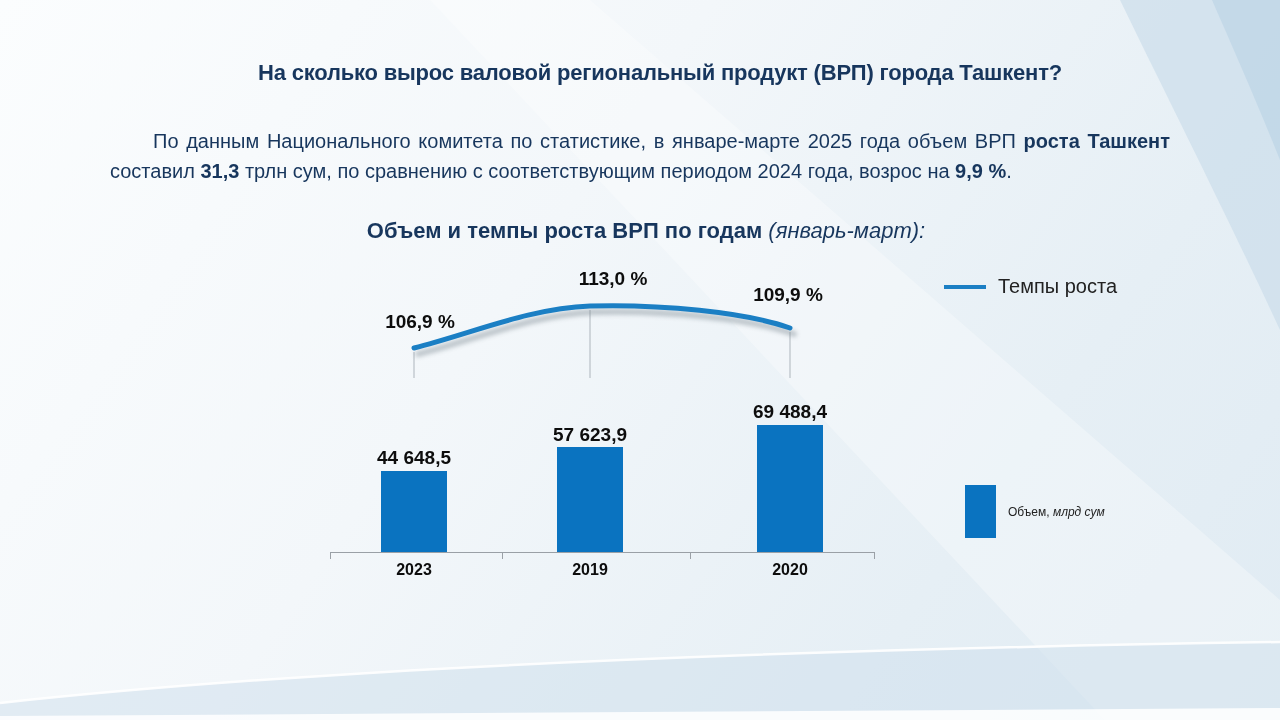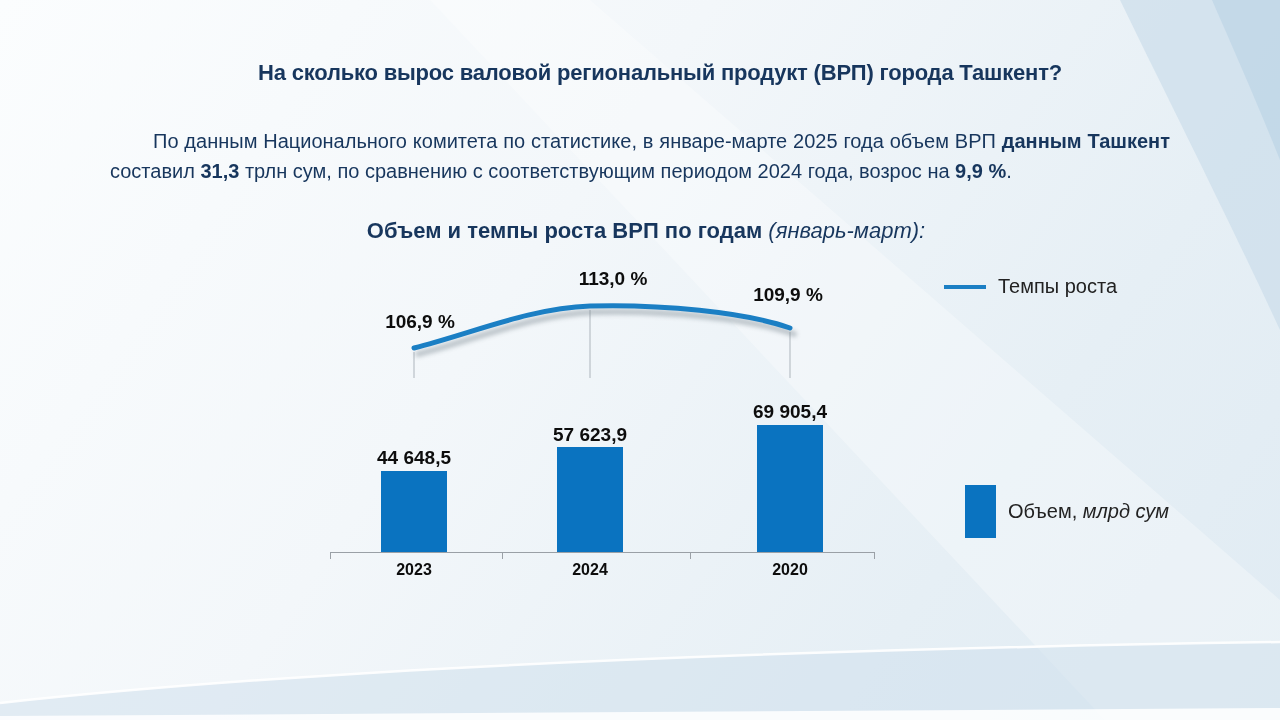--- a/index.html
+++ b/index.html
@@ -58,41 +58,41 @@
   .year{position:absolute;width:120px;text-align:center;top:561px;
         font-size:16px;font-weight:700;color:#0d0d0d;}
   .y1{left:354px;} .y2{left:530px;} .y3{left:730px;}
 
   .legend-rate{position:absolute;left:944px;top:275px;display:flex;align-items:center;}
   .swatch-line{display:inline-block;width:42px;height:4px;background:#1b7fc4;margin-right:12px;}
   .legend-rate-text{font-size:20px;color:#222;}
 
   .legend-volume{position:absolute;left:965px;top:485px;display:flex;align-items:center;}
   .swatch-rect{display:inline-block;width:31px;height:53px;background:#0a73c0;margin-right:12px;}
-  .legend-volume-text{font-size:20px;color:#222;}
+  .legend-volume-text{font-size:12px;color:#222;}
   .it{font-style:italic;}
 </style>
 </head>
 <body>
 
 <div class="slide">
 
   <svg class="bg" viewBox="0 0 1280 720" aria-hidden="true">
     <path d="M430,0 L590,0 L1280,600 L1280,720 L1105,720 Z" fill="#ffffff" opacity="0.30"></path>
     <path d="M1120,0 L1280,0 L1280,330 C1222,205 1166,95 1120,0 Z" fill="#c9dcea" opacity="0.65"></path>
     <path d="M1212,0 L1280,0 L1280,160 C1256,100 1233,48 1212,0 Z" fill="#b9d2e4" opacity="0.6"></path>
     <path d="M0,703 C320,668 760,650 1280,642 L1280,720 L0,720 Z" fill="#cfe0ed" opacity="0.55"></path>
     <path d="M0,703 C320,668 760,650 1280,642" stroke="#ffffff" stroke-width="2.5" fill="none" opacity="0.9"></path>
     <path d="M0,716 L1280,708 L1280,720 L0,720 Z" fill="#ffffff" opacity="0.85"></path>
   </svg>
 
 
   <h1 class="title">На сколько вырос валовой региональный продукт (ВРП) города Ташкент?</h1>
 
-  <p class="intro"><span>По данным Национального комитета по статистике, в январе-марте 2025 года объем ВРП </span><span style="font-weight: 700;">данным Ташкент</span><span> составил </span><span style="font-weight: 700;">31,3</span><span> трлн сум, по сравнению с соответствующим периодом 2024 года, возрос на </span><span style="font-weight: 700;">9,9 %</span><span>.</span></p>
+  <p class="intro"><span>По данным Национального комитета по статистике, в январе-марте 2025 года объем ВРП </span><span style="font-weight: 700;">роста Ташкент</span><span> составил </span><span style="font-weight: 700;">31,3</span><span> трлн сум, по сравнению с соответствующим периодом 2024 года, возрос на </span><span style="font-weight: 700;">9,9 %</span><span>.</span></p>
 
   <div class="chart-title"><span class="ct-bold">Объем и темпы роста ВРП по годам</span><span class="ct-italic"> (январь-март):</span></div>
 
   <svg class="line-layer" viewBox="0 0 1280 720">
     <defs>
       <filter id="lineblur" x="-20%" y="-120%" width="140%" height="400%">
         <feGaussianBlur stdDeviation="2.2"></feGaussianBlur>
       </filter>
     </defs>
     <line x1="414" y1="352" x2="414" y2="378" stroke="#adb5bc" stroke-width="1"></line>
@@ -105,30 +105,30 @@
   <div class="pct p1">106,9 %</div>
   <div class="pct p2">113,0 %</div>
   <div class="pct p3">109,9 %</div>
 
   <div class="bar b1" style="height: 81px; background: rgb(10, 115, 192);"></div>
   <div class="bar b2" style="height: 105px; background: rgb(10, 115, 192);"></div>
   <div class="bar b3" style="height: 127px; background: rgb(10, 115, 192);"></div>
 
   <div class="val v1">44 648,5</div>
   <div class="val v2">57 623,9</div>
-  <div class="val v3">69 905,4</div>
+  <div class="val v3">69 488,4</div>
 
   <div class="axis"></div>
   <div class="tick t1"></div>
   <div class="tick t2"></div>
   <div class="tick t3"></div>
   <div class="tick t4"></div>
 
   <div class="year y1">2023</div>
-  <div class="year y2">2024</div>
+  <div class="year y2">2019</div>
   <div class="year y3">2020</div>
 
   <div class="legend-rate">
     <span class="swatch-line" style="background: rgb(27, 127, 196);"></span>
     <span class="legend-rate-text">Темпы роста</span>
   </div>
   <div class="legend-volume">
     <span class="swatch-rect" style="background: rgb(10, 115, 192);"></span>
     <span class="legend-volume-text"><span>Объем,</span><span class="it"> млрд сум</span></span>
   </div>

